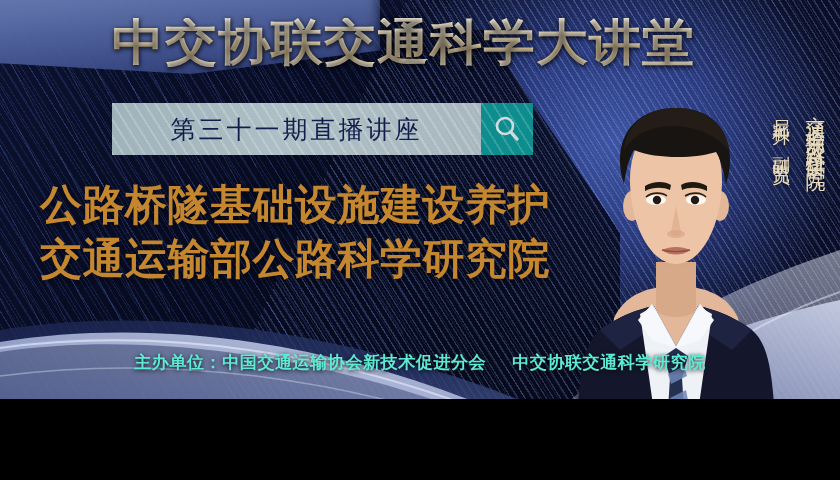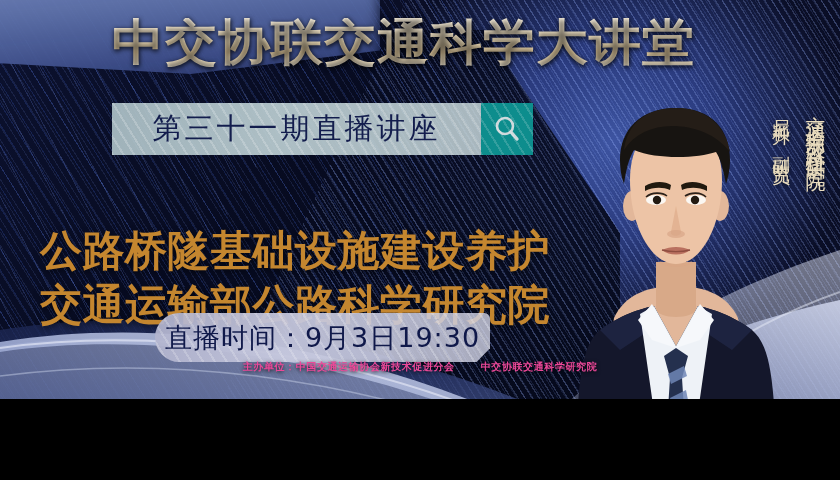--- a/index.html
+++ b/index.html
@@ -86,39 +86,38 @@
   .banner-bar{
     flex:1;display:flex;align-items:center;justify-content:center;
     background:linear-gradient(100deg,rgba(172,192,198,.92) 0%,rgba(182,200,205,.95) 45%,rgba(196,212,216,.85) 100%);
     position:relative;overflow:hidden;
   }
   .banner-bar::after{content:"";position:absolute;inset:0;
     background-image:repeating-linear-gradient(58deg,
       rgba(255,255,255,.45) 0px,rgba(255,255,255,.45) 2px,
       rgba(0,0,0,0) 2px,rgba(0,0,0,0) 9px);opacity:.45;}
   .banner-text{
-    position:relative;z-index:2;color:#131d4d;font-size:29px;font-weight:500;
+    position:relative;z-index:2;color:#131d4d;font-size:25px;font-weight:500;
     letter-spacing:3px;font-family:Liberation Mono, monospace;
   }
   .banner-icon{
     width:52px;background:#0d8d8d;display:flex;align-items:center;justify-content:center;
     position:relative;overflow:hidden;
   }
   .banner-icon::after{content:"";position:absolute;inset:0;
     background-image:repeating-linear-gradient(58deg,
       rgba(255,255,255,.16) 0px,rgba(255,255,255,.16) 2px,
       rgba(0,0,0,0) 2px,rgba(0,0,0,0) 9px);}
 
   
   .topic{
     position:absolute;left:40px;top:178px;width:570px;
     color:#c4862f;font-size:42px;line-height:1.28;font-weight:700;letter-spacing:.5px;
     font-family:"DejaVu Sans","Liberation Sans",sans-serif;
     text-shadow:0 2px 6px rgba(0,0,0,.6);
-    margin-top:46px;
   }
   .topic div{white-space:nowrap;}
 
   
   .timepill{
     position:absolute;left:155px;top:313px;width:335px;height:49px;
     background:linear-gradient(100deg,rgba(178,180,206,.93) 0%,rgba(196,198,220,.95) 40%,rgba(208,210,228,.80) 100%);
     border-radius:26px 6px 6px 26px;
     clip-path:polygon(0 0,100% 0,100% 72%,96% 100%,0 100%);
     display:flex;align-items:center;justify-content:center;overflow:hidden;
@@ -135,21 +134,21 @@
     position:absolute;writing-mode:vertical-rl;text-orientation:upright;
     font-family:"DejaVu Sans","Liberation Sans",sans-serif;
     color:#e9dcbe;letter-spacing:5px;text-shadow:0 1px 4px rgba(0,0,0,.6);
   }
   .v-inst{right:10px;top:100px;font-size:20px;font-weight:500;}
   .v-name{right:47px;top:105px;font-size:18px;font-weight:500;letter-spacing:4px;}
 
   
   .footer{
     position:absolute;left:0;right:0;bottom:25px;text-align:center;
-    color:#ec4899;font-size:10px;font-weight:700;letter-spacing:.6px;
+    color:#5eead4;font-size:17px;font-weight:700;letter-spacing:.6px;
     font-family:Liberation Sans, sans-serif;
     text-shadow:0 1px 4px rgba(0,0,0,.85);
   }
   .footer .gap{display:inline-block;width:26px;}
 </style>
 </head>
 <body>
 
 <div id="poster">
 
@@ -273,23 +272,20 @@
         <line x1="19" y1="18" x2="25" y2="25" stroke="#cfd9dc" stroke-width="3.4" stroke-linecap="round"></line>
       </svg>
     </div>
   </div>
 
   <div class="topic">
     <div>公路桥隧基础设施建设养护</div>
     <div>交通运输部公路科学研究院</div>
   </div>
 
-  <div class="timepill">
-    <span>直播时间：9月3日19:30</span>
-  </div>
 
   <div class="vtext v-inst">交通运输部公路科学研究院</div>
   <div class="vtext v-name">尼颖升 副研究员</div>
 
   <div class="footer">
     <span>主办单位：</span><span>中国交通运输协会新技术促进分会</span><span class="gap"></span><span>中交协联交通科学研究院</span>
   </div>
 
 </div>
 

